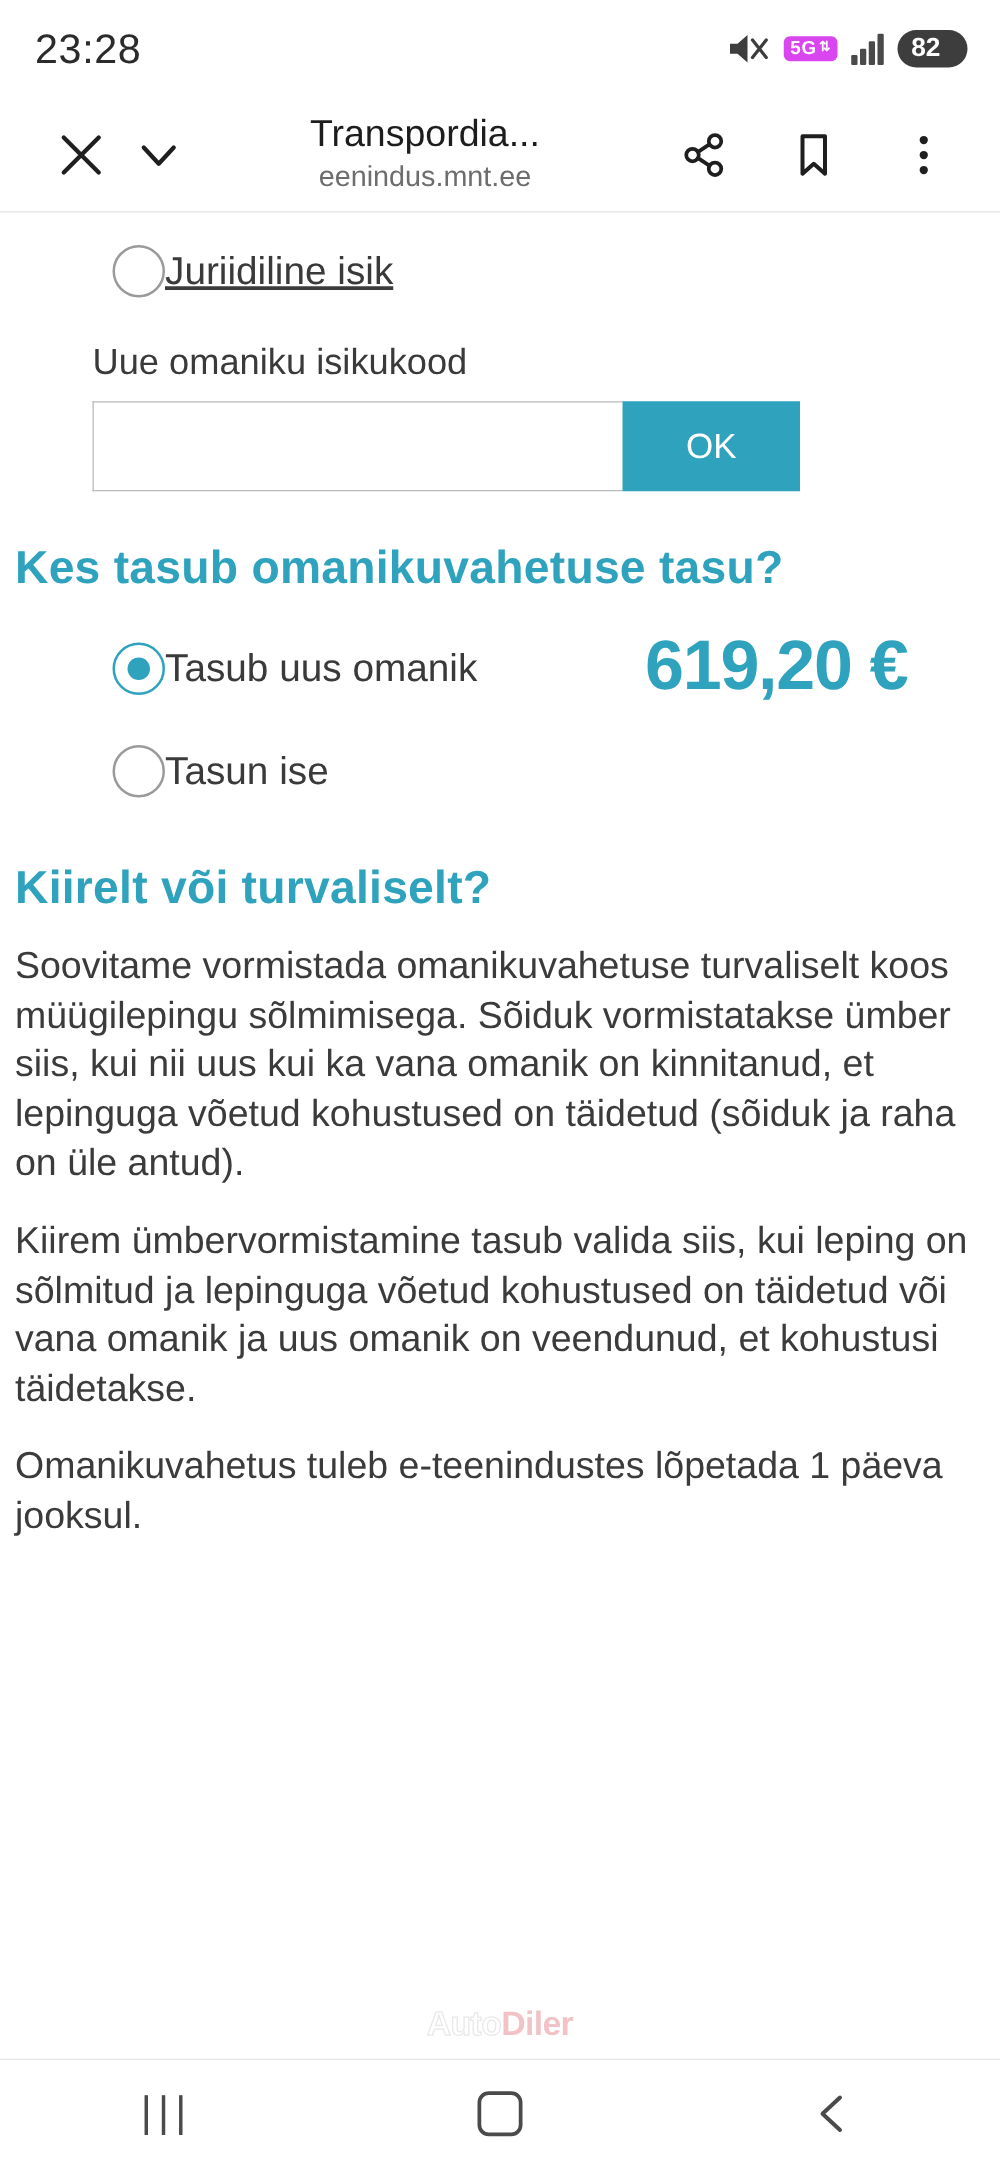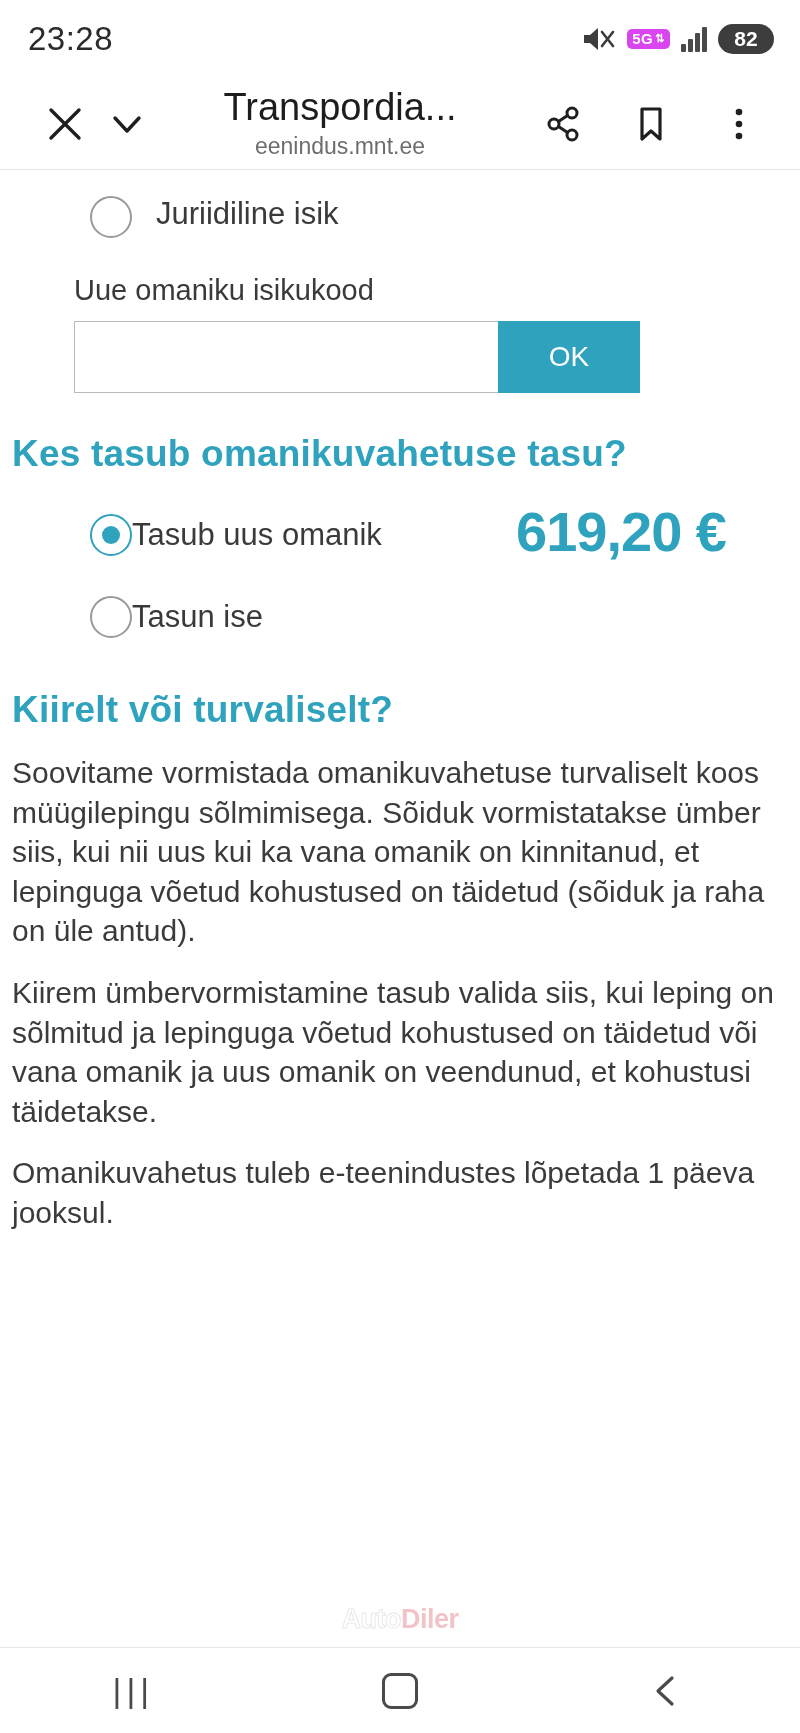--- a/index.html
+++ b/index.html
@@ -64,21 +64,20 @@
   .sig-bars i:nth-child(4) { height: 25px; }
   .battery {
     background: #3d3d3d;
     color: #ffffff;
     font-size: 21px;
     font-weight: bold;
     border-radius: 15px;
     padding: 4px 11px 5px 11px;
     line-height: 1;
     min-width: 56px;
-    text-align: center;
   }
 
   
   .toolbar {
     flex: 0 0 92px;
     height: 92px;
     display: flex;
     align-items: center;
     padding: 0 30px 0 34px;
     border-bottom: 1px solid #e3e3e3;
@@ -97,21 +96,21 @@
   .tb-title-wrap {
     flex: 1 1 auto;
     display: flex;
     flex-direction: column;
     align-items: center;
     justify-content: center;
     overflow: hidden;
     padding: 0 4px;
   }
   .tb-title {
-    font-size: 38px;
+    font-size: 30px;
     color: #1d1d1d;
     white-space: nowrap;
     line-height: 1.15;
   }
   .tb-url {
     font-size: 23px;
     color: #6d6d6d;
     white-space: nowrap;
     line-height: 1.2;
     margin-top: 3px;
@@ -120,21 +119,22 @@
 
   
   .content {
     flex: 1 1 auto;
     position: relative;
     overflow: hidden;
     padding: 0 12px;
   }
   .radio-row {
     display: flex;
-    gap: 24px;
+    align-items: center;
+    text-decoration: underline;
   }
   .radio {
     width: 42px;
     height: 42px;
     border-radius: 50%;
     border: 2px solid #9a9a9a;
     background: #fff;
     flex: 0 0 auto;
     position: relative;
   }

